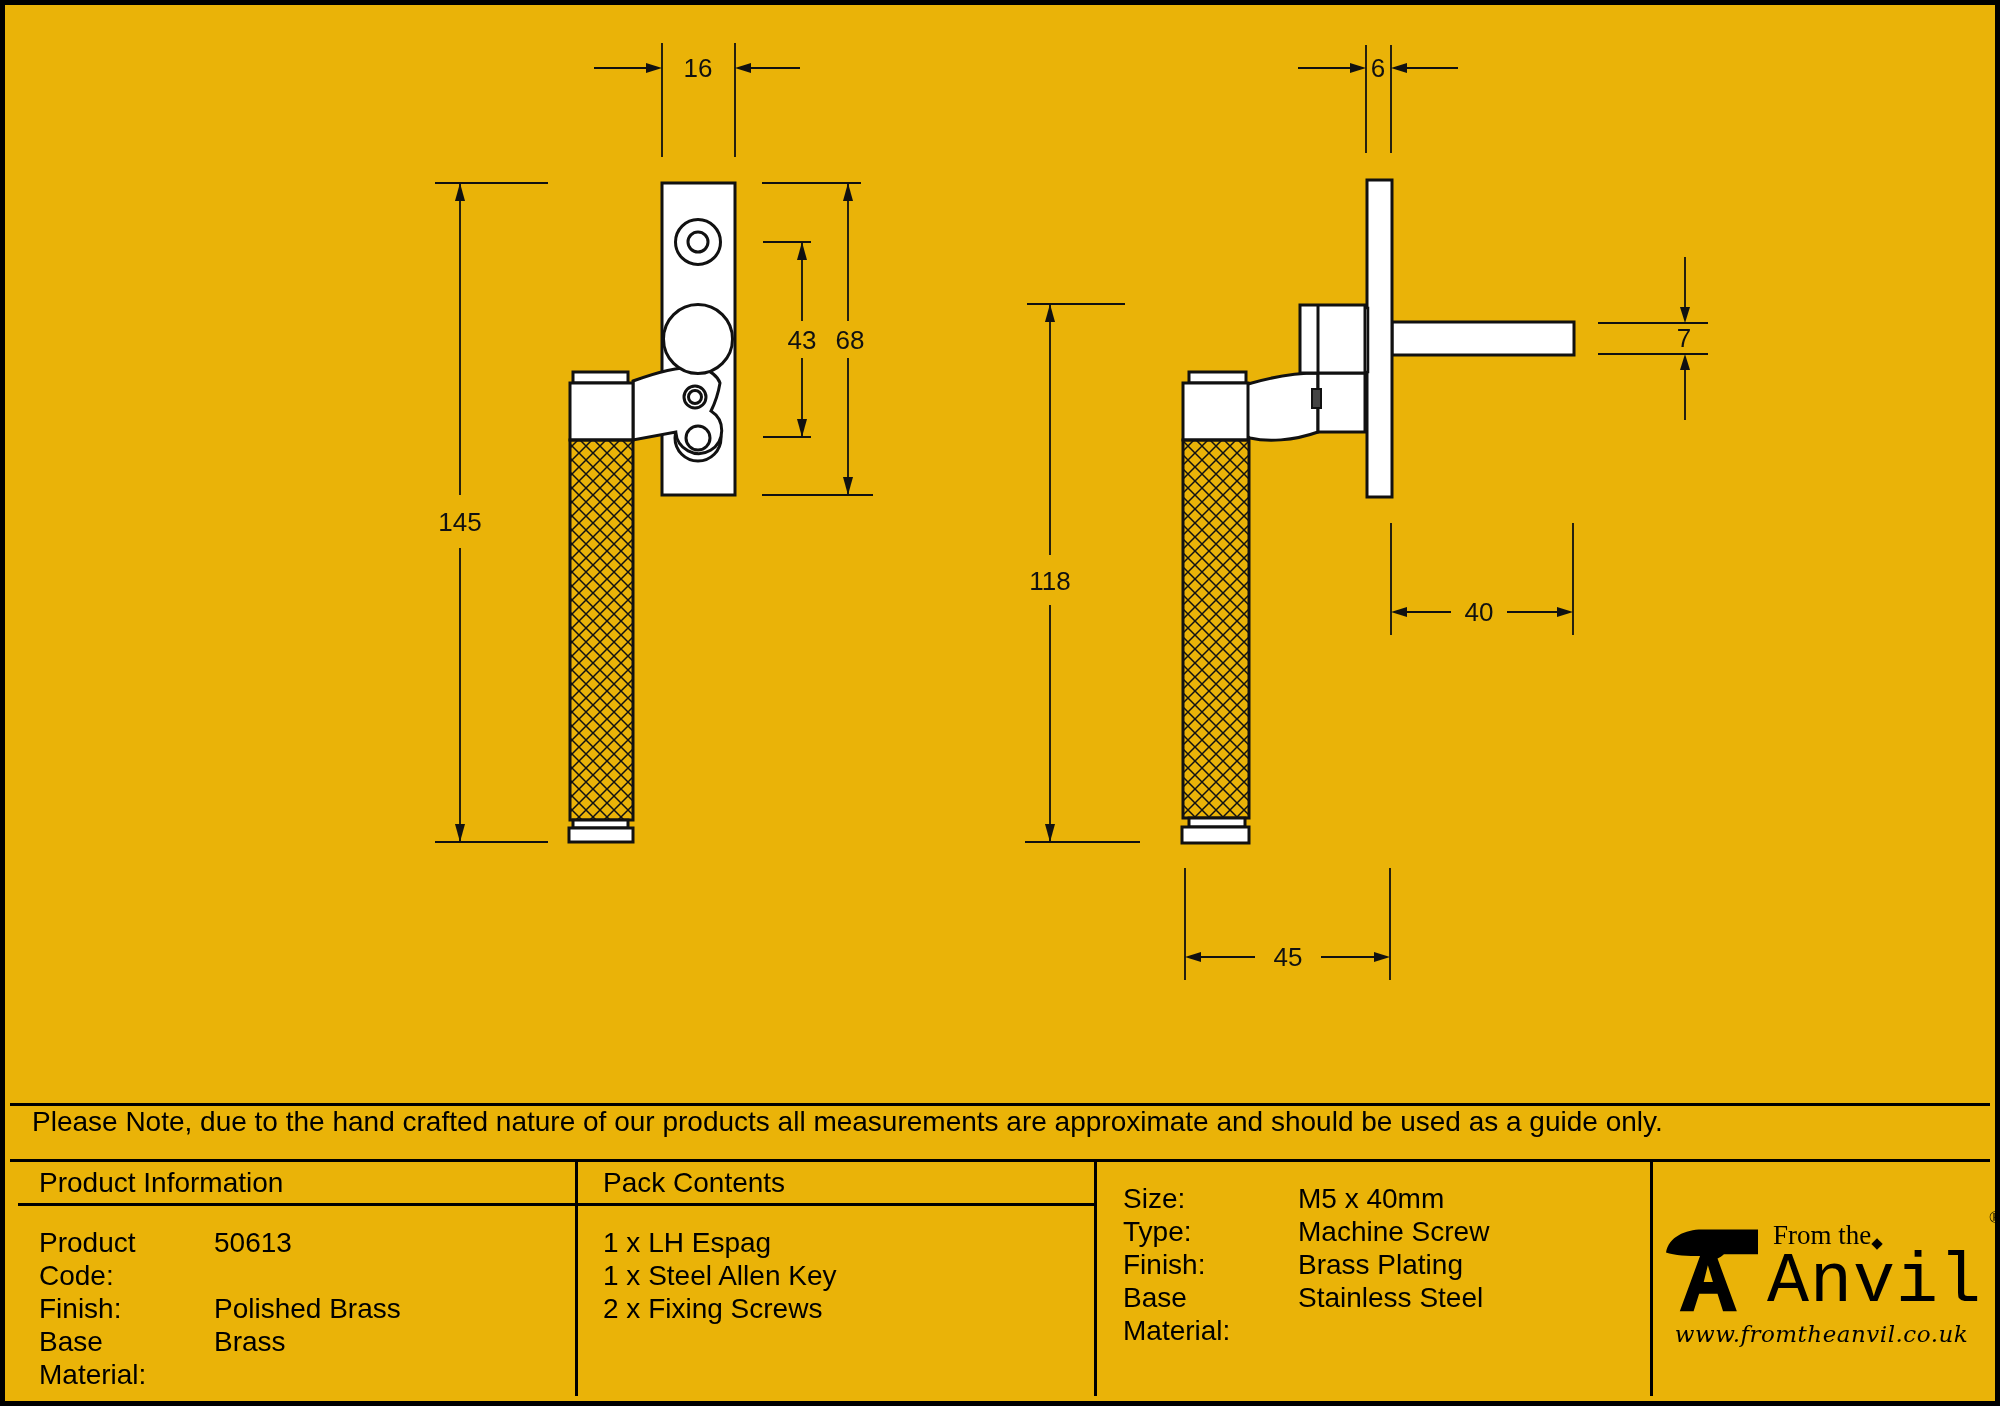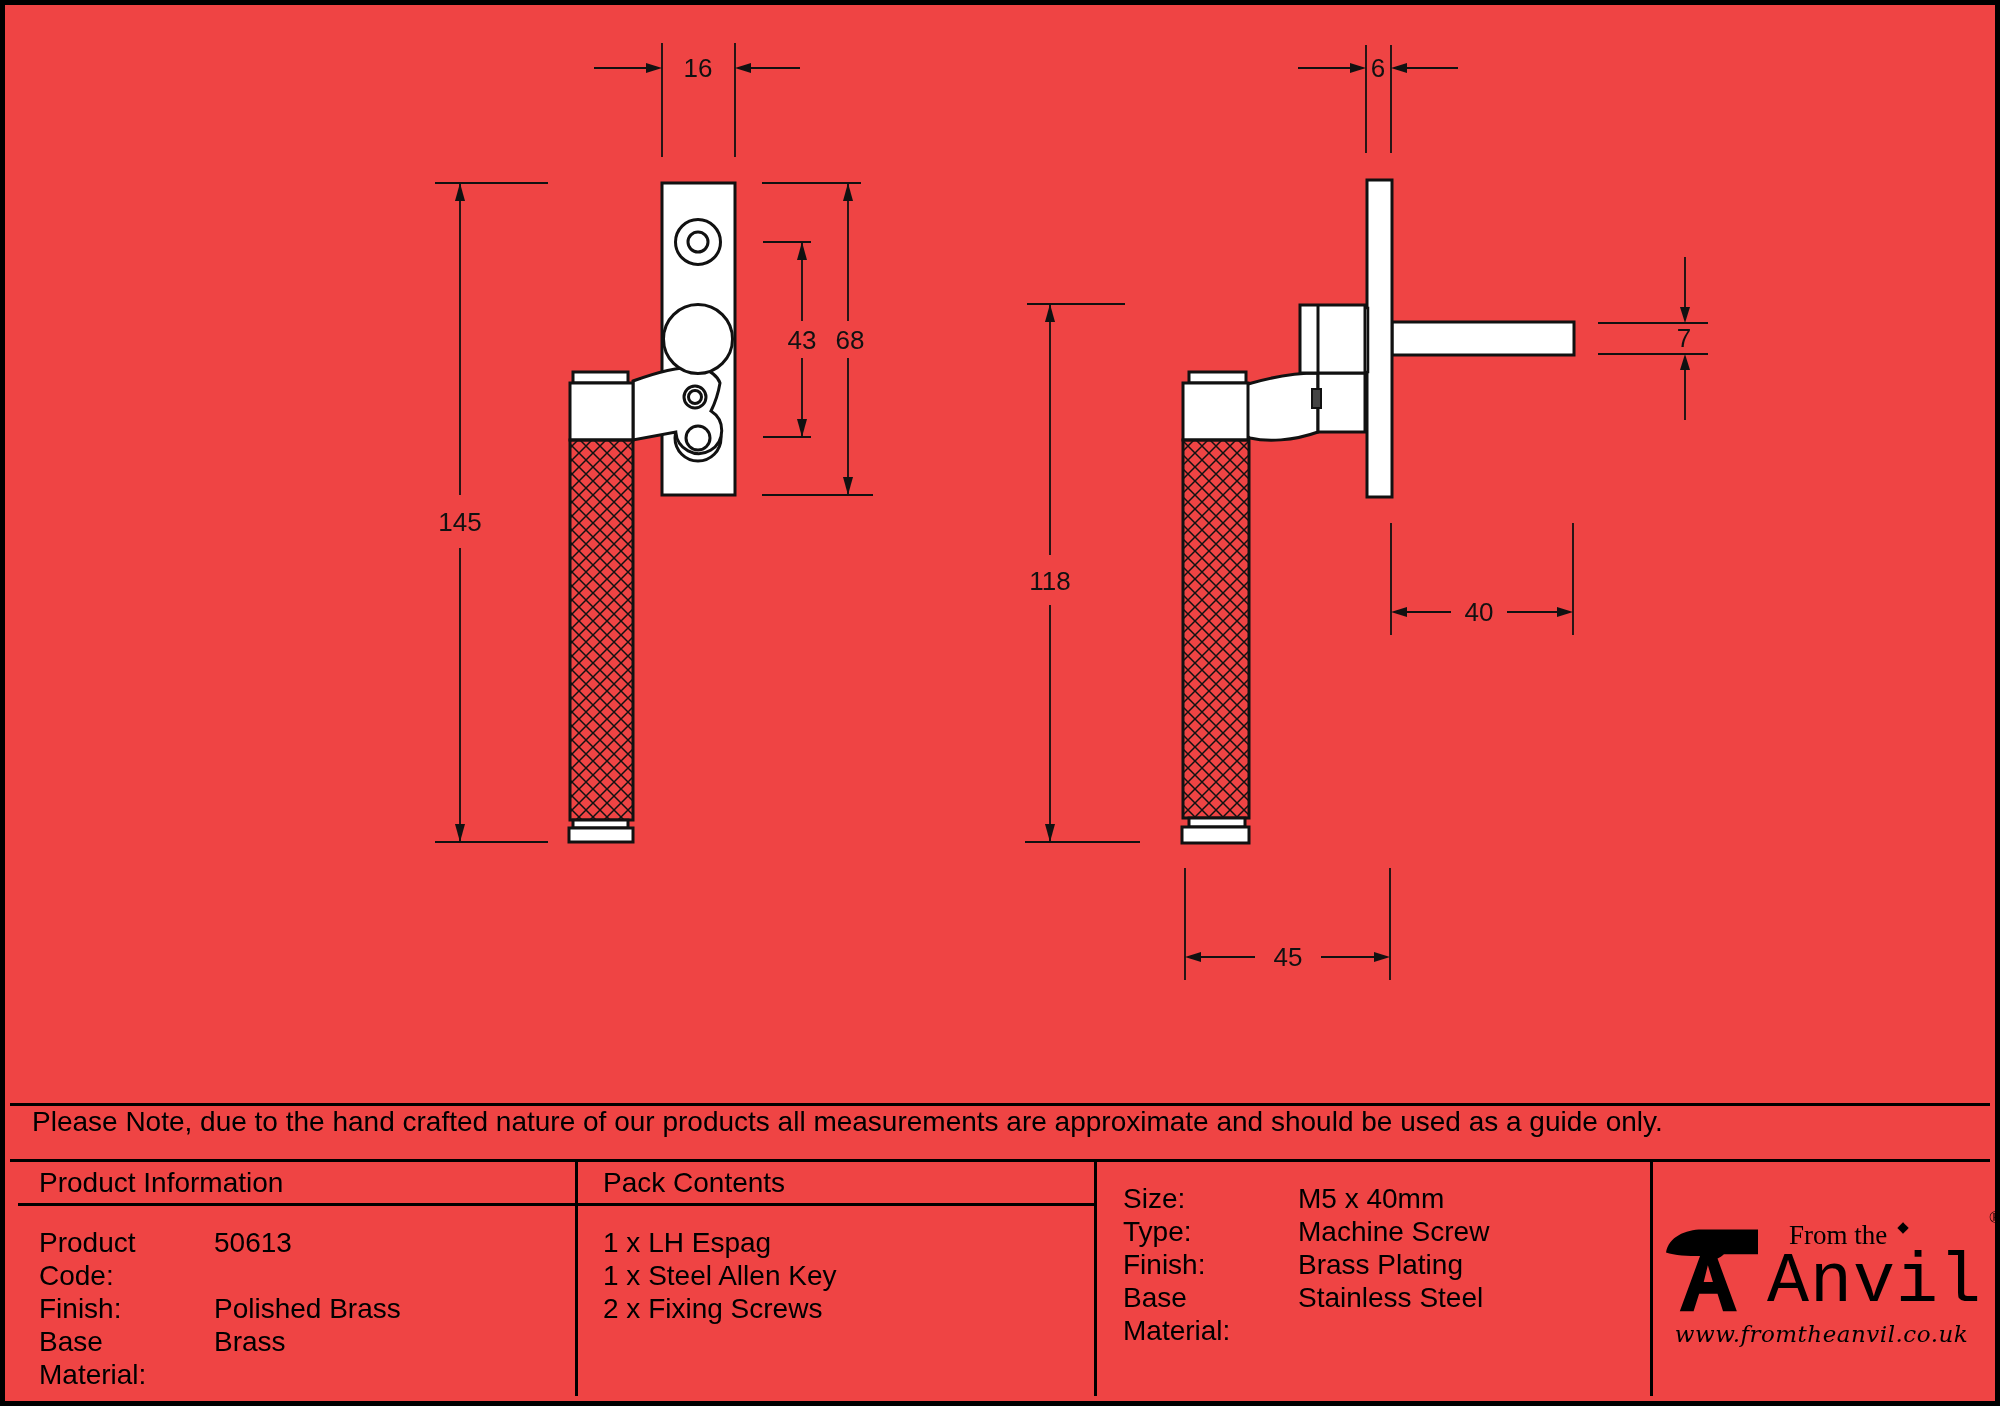--- a/index.html
+++ b/index.html
@@ -1,18 +1,18 @@
 <!DOCTYPE html>
 <html><head>
 <meta charset="utf-8">
 <style>
   html,body { margin:0; padding:0; background:#e8e8e8; }
   .page {
     position:relative; width:2000px; height:1406px;
-    background:#ef4444; border:5px solid #000; box-sizing:border-box;
+    background:#eab308; border:5px solid #000; box-sizing:border-box;
     font-family:"Liberation Sans", sans-serif; color:#000;
     overflow:hidden;
   }
   .drawing-svg { position:absolute; left:5px; top:5px; }
   svg text {
     font-family:"Liberation Sans", sans-serif;
     font-size:26px; fill:#111;
   }
   .note-row {
     position:absolute; left:5px; right:5px; top:1098px; height:59px;
@@ -41,21 +41,21 @@
   
   .logo {
     position:absolute; left:0; right:0; top:58px;
     display:flex; flex-direction:column; align-items:center;
   }
   .logo-row { position:relative; display:flex; align-items:flex-end; }
   .anvil-icon { width:102px; height:92px; margin-right:4px; }
   .logo-text { display:flex; flex-direction:column; align-items:flex-start; }
   .logo-tagline {
     font-family:"Liberation Serif", serif; font-size:27px;
-    display:flex; align-items:flex-start; gap:10px; margin-left:22px;
+    display:flex; align-items:flex-end; margin-left:6px;
   }
   .logo-diamond { font-size:15px; line-height:1; }
   .logo-brand {
     font-family:Liberation Mono, monospace; font-size:70px; line-height:0.92;
     letter-spacing:1px;
   }
   .logo-reg {
     position:absolute; right:-20px; top:-12px;
     font-family:"Liberation Serif", serif; font-size:17px;
   }

